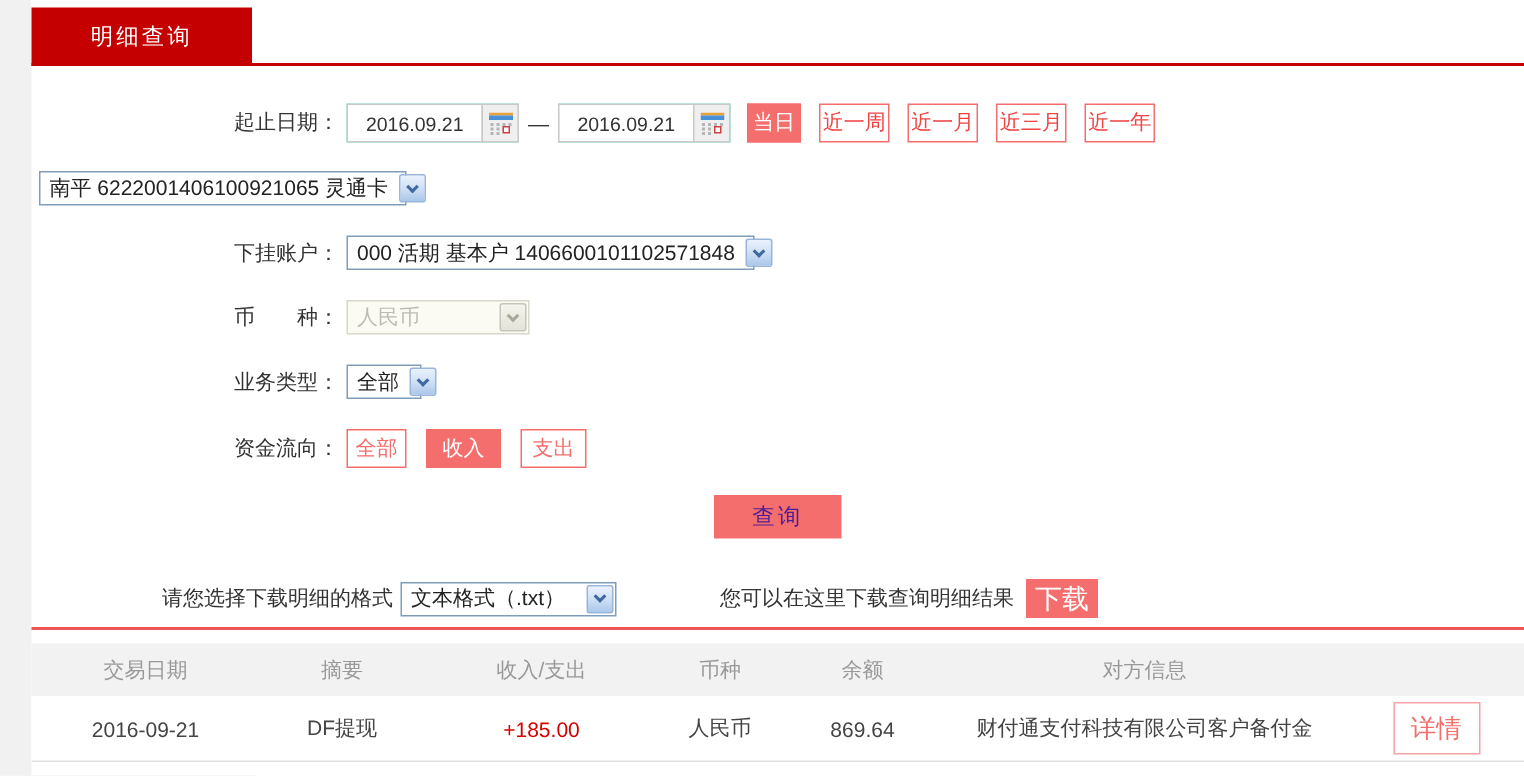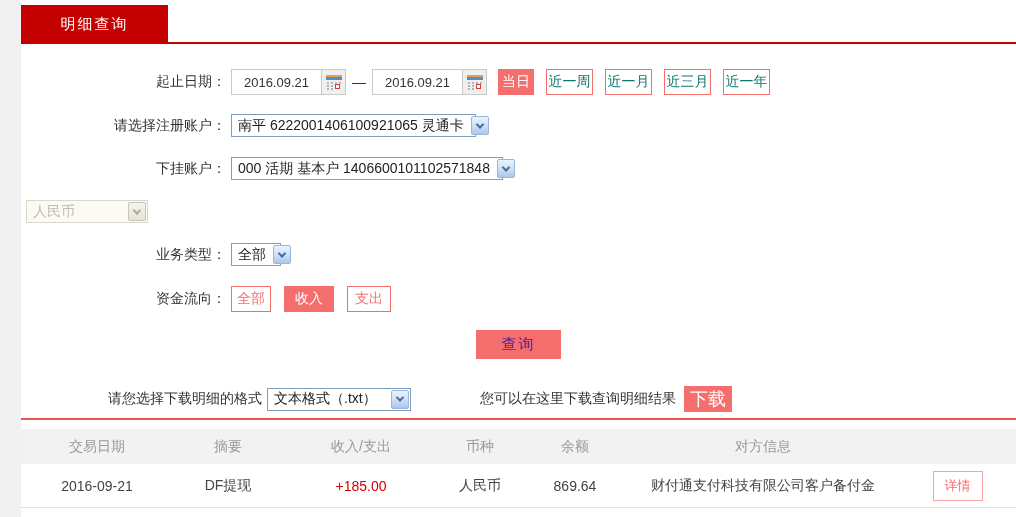--- a/index.html
+++ b/index.html
@@ -22,21 +22,21 @@
 
   .date-wrap { display:flex; align-items:center; height:26px; margin-bottom:19px; }
   .date-input { display:flex; width:115px; height:26px; border:1px solid #c9c9c9; background:#5eead4; }
   .date-input input { flex:1; border:0; outline:none; width:70px; text-align:center;
         font-size:13px; color:#333; font-family:"Liberation Sans","DejaVu Sans",sans-serif; }
   .cal-btn { width:24px; height:100%; background:#efefef; border-left:1px solid #c9c9c9;
         display:flex; align-items:center; justify-content:center; cursor:pointer; }
   .dash { margin:0 6px; color:#333; }
 
   .qbtn { height:26px; display:inline-flex; align-items:center; justify-content:center;
-        border:1px solid #f56e6e; color:#0f766e; background:#fff; font-size:14px; cursor:pointer; }
+        border:1px solid #f56e6e; color:#ef4444; background:#fff; font-size:14px; cursor:pointer; }
   .qbtn.active { background:#f56e6e; color:#fff; }
   .qb-today { width:36px; margin-left:11px; }
   .qb { width:47px; margin-left:12px; }
 
   .selrow { margin-bottom:20px; }
   .xp-select { display:flex; align-items:stretch; height:23px; border:1px solid #7f9db9;
         background:#fff; font-size:14px; color:#222; cursor:pointer; }
   .xp-select .val { flex:1; display:flex; align-items:center; padding:0 6px; white-space:nowrap; }
   .xp-arrow { width:18px; flex:none; margin:1px; border:1px solid #9ab5dc; border-radius:2px;
         background:linear-gradient(180deg,#eaf2fd 0%,#cfe0f5 50%,#abc7ea 100%);
@@ -73,21 +73,21 @@
   .divider { height:2px; background:#ee5555; margin-top:6px; }
   .thead { display:flex; align-items:center; height:35px; margin-top:9px; background:#f2f2f2;
         color:#999; font-size:14px; }
   .trow { display:flex; align-items:center; height:44px; background:#fff; font-size:14px;
         color:#444; border-bottom:1px solid #e2e2e2; }
   .c { text-align:center; flex:none; }
   .c1 { width:152px; } .c2 { width:110px; } .c3 { width:156px; } .c4 { width:82px; }
   .c5 { width:108px; } .c6 { width:268px; } .c7 { flex:1; text-align:center; }
   .amount { color:#d40000; }
   .detail-btn { display:inline-block; padding:5px 11px; border:1px solid #f5a3a3; color:#f56e6e;
-        background:#fff; font-size:13px; cursor:pointer; font-family:inherit; }
+        background:#fff; font-size:17px; cursor:pointer; font-family:inherit; }
 </style>
 </head>
 <body>
 
 <div class="page">
   <div class="panel">
 
     <div class="tabbar">
       <div class="tab">明细查询</div>
     </div>
@@ -141,21 +141,20 @@
           </span>
         </span>
         <span class="qbtn qb-today active">当日</span>
         <span class="qbtn qb">近一周</span>
         <span class="qbtn qb">近一月</span>
         <span class="qbtn qb">近三月</span>
         <span class="qbtn qb">近一年</span>
       </div>
 
       <div class="frow selrow">
-        <span class="flabel">请选择注册账户：</span>
         <span class="gap5"></span>
         <span class="xp-select w-register">
           <span class="val">南平 6222001406100921065 灵通卡</span>
           <span class="xp-arrow">
               <span class="chev"></span>
             </span>
         </span>
       </div>
 
       <div class="frow selrow">
@@ -163,20 +162,21 @@
         <span class="gap5"></span>
         <span class="xp-select w-sub">
           <span class="val">000 活期 基本户 1406600101102571848</span>
           <span class="xp-arrow">
               <span class="chev"></span>
             </span>
         </span>
       </div>
 
       <div class="frow selrow">
+        <span class="flabel">币　　种：</span>
         <span class="gap5"></span>
         <span class="xp-select w-currency disabled">
           <span class="val">人民币</span>
           <span class="xp-arrow">
               <span class="chev"></span>
             </span>
         </span>
       </div>
 
       <div class="frow selrow">

